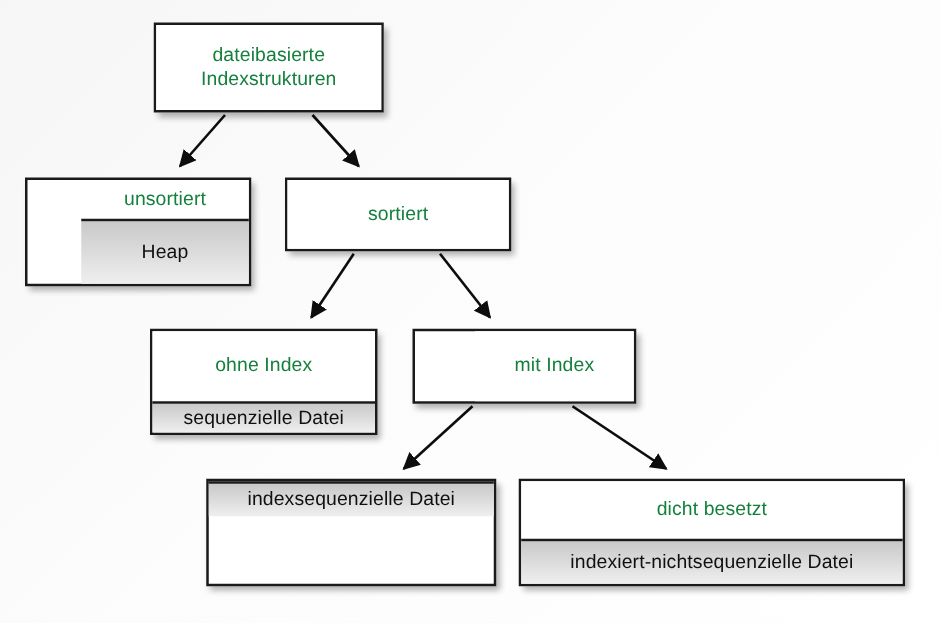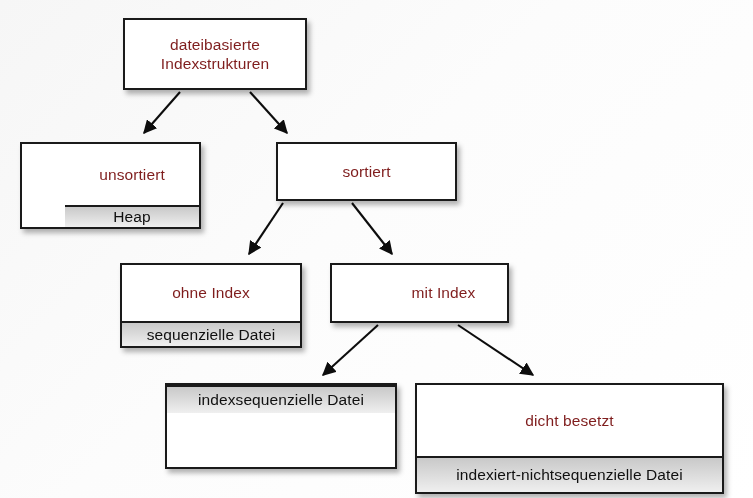--- a/index.html
+++ b/index.html
@@ -36,21 +36,21 @@
     display: flex;
     flex-direction: column;
   }
   .node-title {
     box-sizing: border-box;
     flex: 1 1 auto;
     display: flex;
     align-items: center;
     justify-content: center;
     text-align: center;
-    color: #7f1d1d;
+    color: #15803d;
     font-size: 15.5px;
     line-height: 1.25;
     background: #ffffff;
     padding: 2px 6px;
     white-space: pre-line;
     letter-spacing: 0.1px;
   }
   .node-sub {
     box-sizing: border-box;
     flex: 0 0 auto;
@@ -61,28 +61,28 @@
     color: #101010;
     font-size: 15.5px;
     border-top: 2px solid #1a1a1a;
     background: linear-gradient(to bottom, #c9c9c9 0%, #d8d8d8 40%, #efefef 100%);
     padding: 2px 6px;
     letter-spacing: 0.1px;
   }
   
   #node-root      { left: 123px; top: 18px;  width: 184px; height: 72px; }
   #node-unsortiert{ left: 20px;  top: 142px; width: 181px; height: 87px; padding-left: 43px; }
-  #node-unsortiert .node-sub { height: 22px; }
-  #node-sortiert  { left: 228px; top: 142px; width: 181px; height: 59px; margin-left: 48px; }
+  #node-unsortiert .node-sub { height: 52px; }
+  #node-sortiert  { left: 228px; top: 142px; width: 181px; height: 59px; }
   #node-ohne      { left: 120px; top: 263px; width: 182px; height: 85px; }
   #node-ohne .node-sub { height: 25px; }
   #node-mit       { left: 330px; top: 263px; width: 179px; height: 60px; padding-left: 48px; }
   #node-duenn     { left: 165px; top: 383px; width: 232px; height: 86px; }
   #node-duenn .node-sub { height: 28px; }
-  #node-dicht     { left: 415px; top: 383px; width: 309px; height: 111px; }
+  #node-dicht     { left: 415px; top: 383px; width: 309px; height: 86px; }
   #node-dicht .node-sub { height: 36px; }
 </style>
 </head>
 <body>
 
 <div id="canvas">
 
   <svg id="edges" viewBox="0 0 753 498" xmlns="http://www.w3.org/2000/svg">
     <defs>
       <marker id="arrowhead" viewBox="0 0 10 10" refX="9" refY="5" markerWidth="6.5" markerHeight="6.5" orient="auto-start-reverse">

